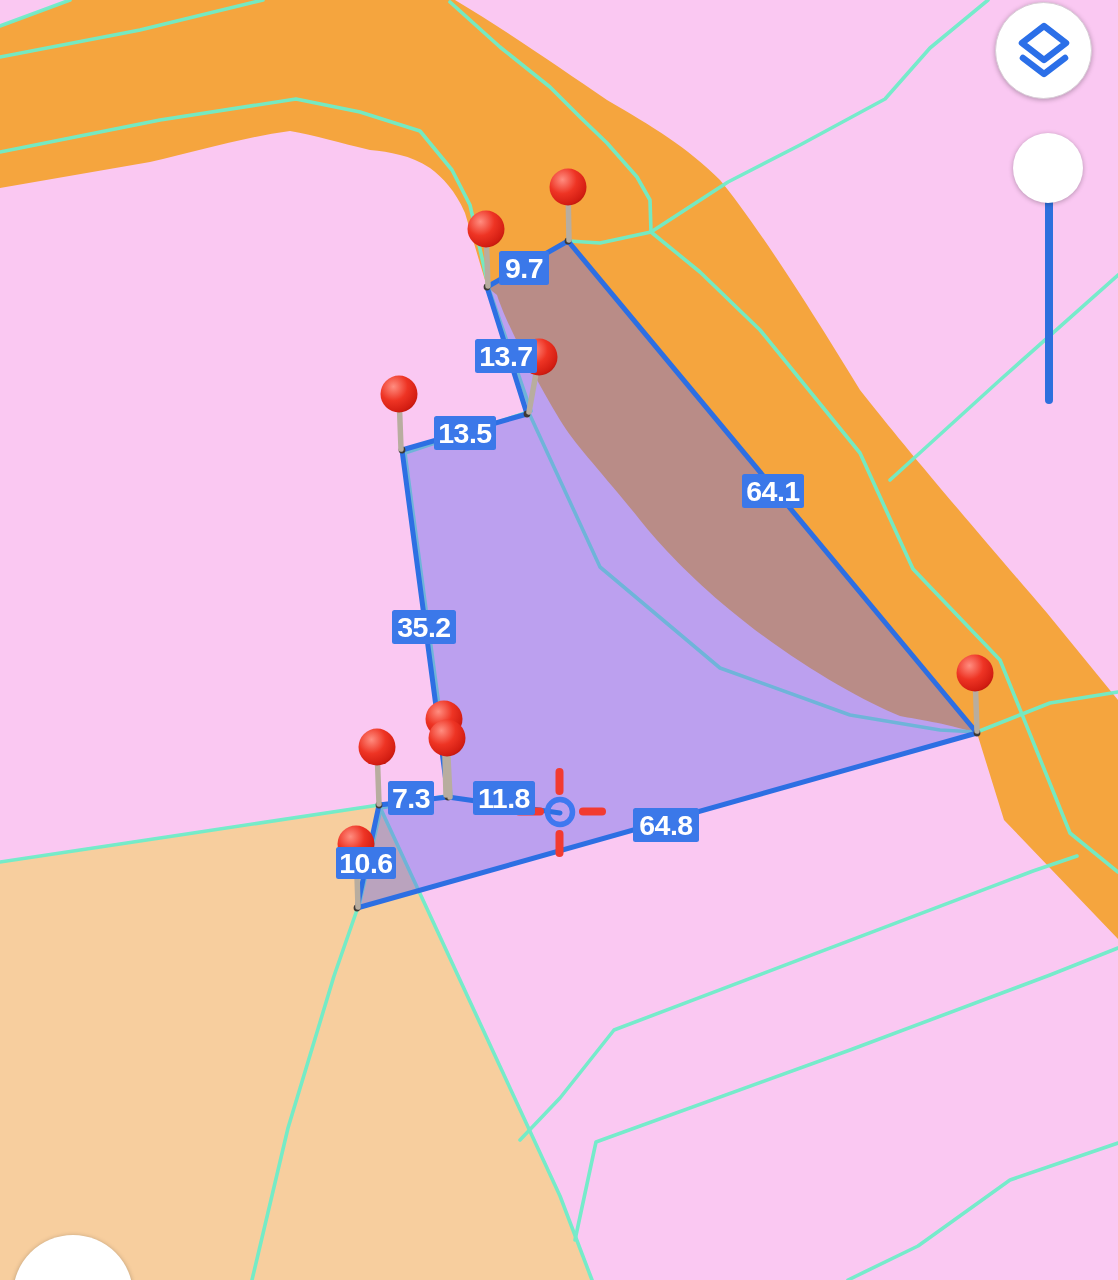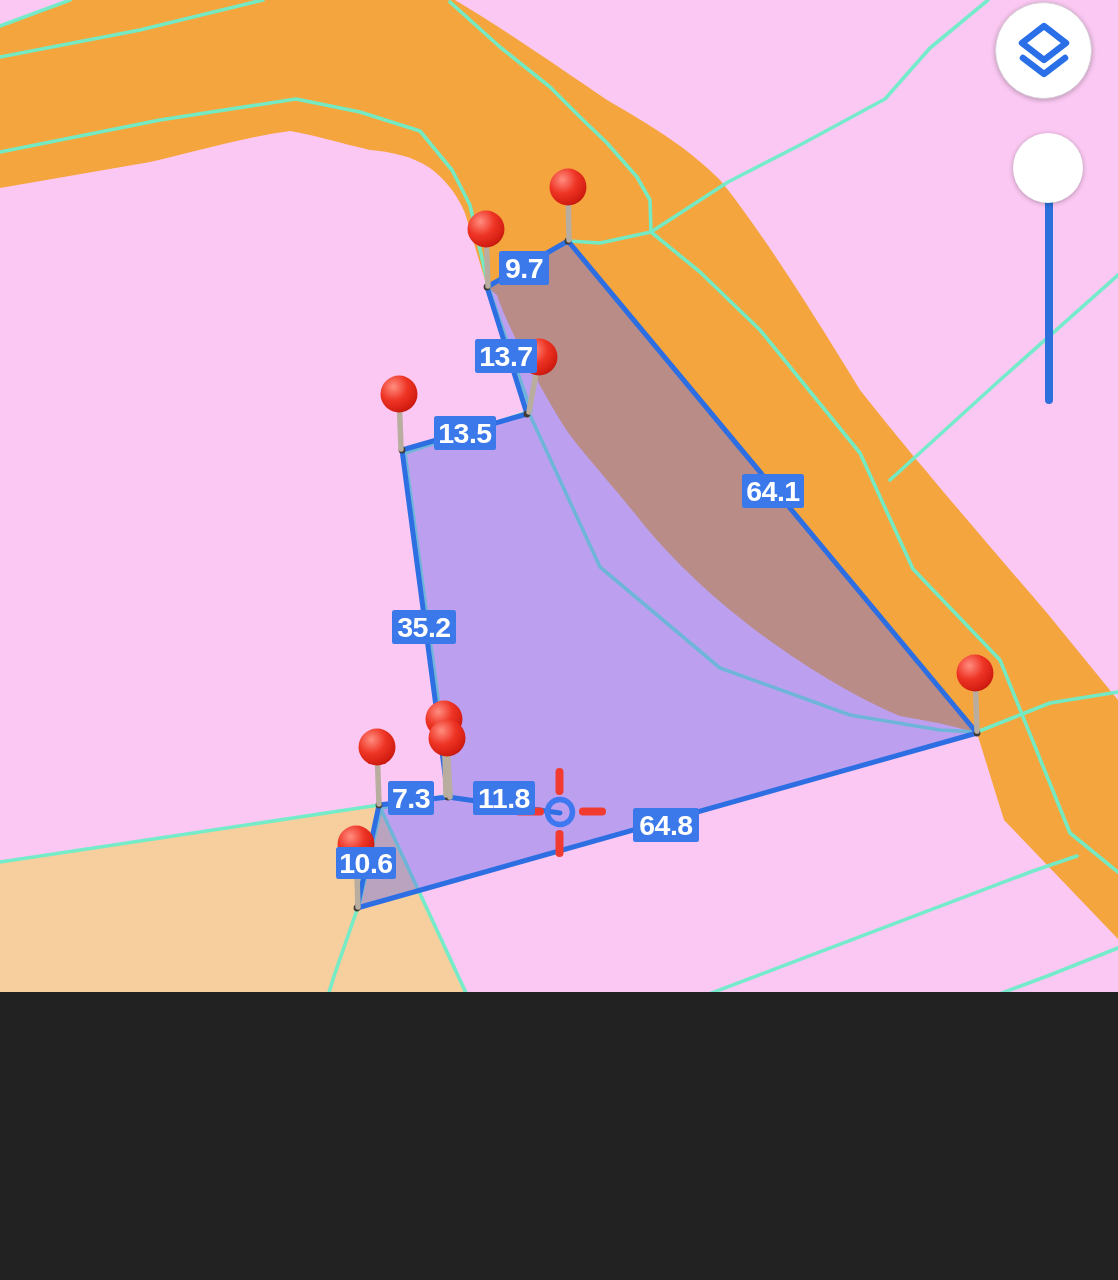--- a/index.html
+++ b/index.html
@@ -1,17 +1,17 @@
 <!DOCTYPE html>
 <html><head>
 <meta charset="utf-8">
 <style>
   html,body{margin:0;padding:0;background:#222;}
   .screen{
-    position:relative;width:1118px;height:992px;overflow:hidden;
+    position:relative;width:1118px;height:1280px;overflow:hidden;
     font-family:"Liberation Sans", sans-serif;background:#0f766e;
   }
   .screen svg{position:absolute;left:0;top:0;display:block;}
   .mlabel-text{
     font-family:"Liberation Sans", sans-serif;
     font-size:28.5px;font-weight:bold;fill:#ffffff;
     text-anchor:middle;letter-spacing:-0.5px;
   }
   .ctrl{
     position:absolute;background:#ffffff;border-radius:50%;

